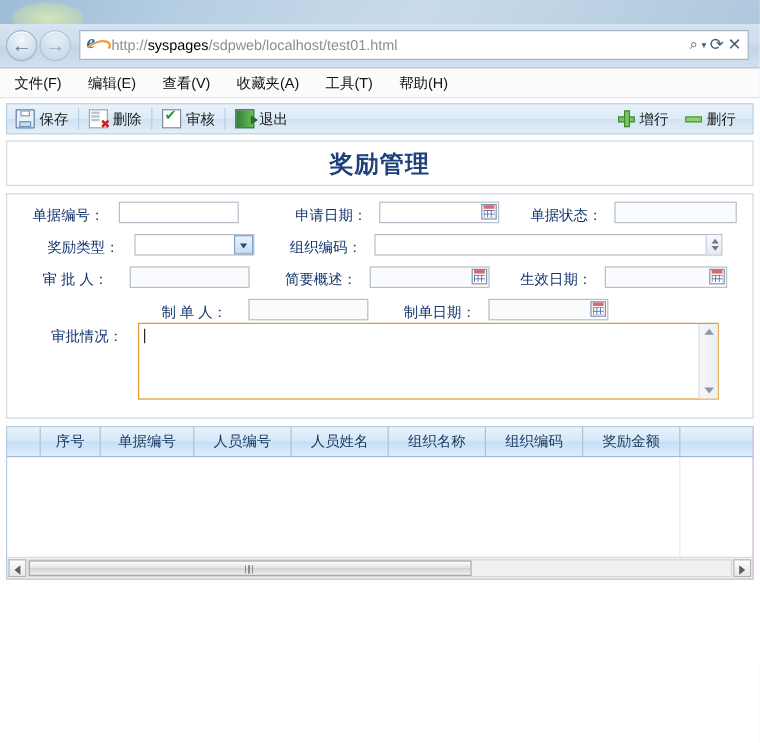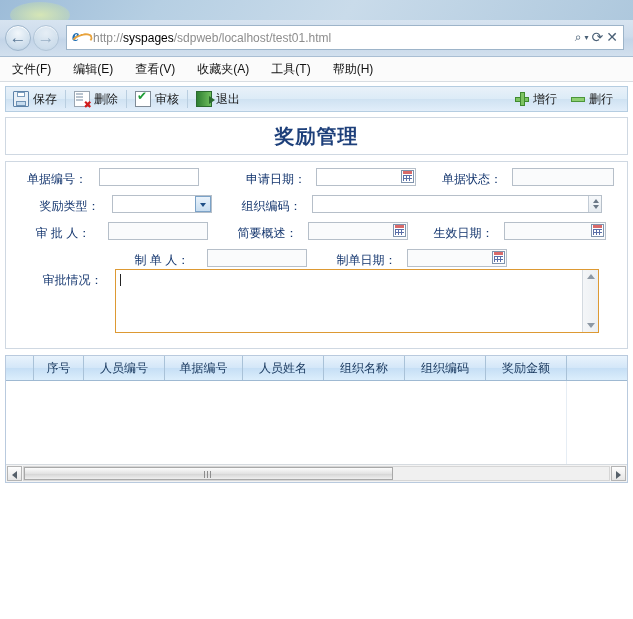--- a/index.html
+++ b/index.html
@@ -296,22 +296,22 @@
           <span class="tbar"></span>
         </span>
       </div>
 
     </div>
 
     <div id="gridpanel">
       <div id="gridhead">
         <div class="gh" style="width:28px"></div>
         <div class="gh" style="width:50px">序号</div>
+        <div class="gh" style="width:78px">单据编号</div>
         <div class="gh" style="width:81px">人员编号</div>
-        <div class="gh" style="width:78px">单据编号</div>
         <div class="gh" style="width:81px">人员姓名</div>
         <div class="gh" style="width:81px">组织名称</div>
         <div class="gh" style="width:81px">组织编码</div>
         <div class="gh" style="width:81px">奖励金额</div>
         <div class="gh" style="flex:1 1 auto;border-right:none"></div>
       </div>
       <div id="gridbody">
         <div class="vsep" style="left:560px"></div>
       </div>
       <div id="hscrollrow">

